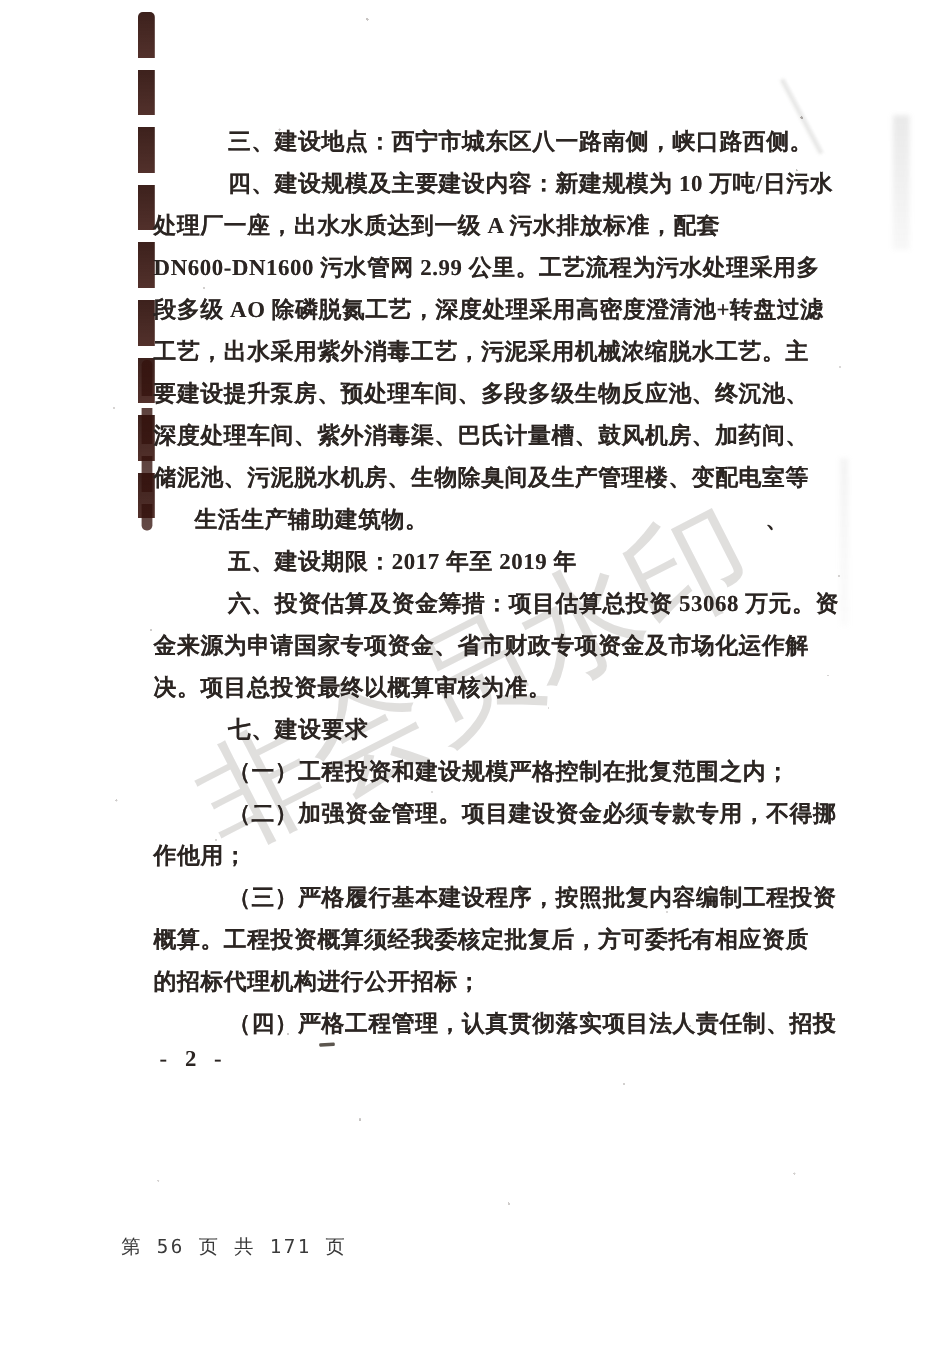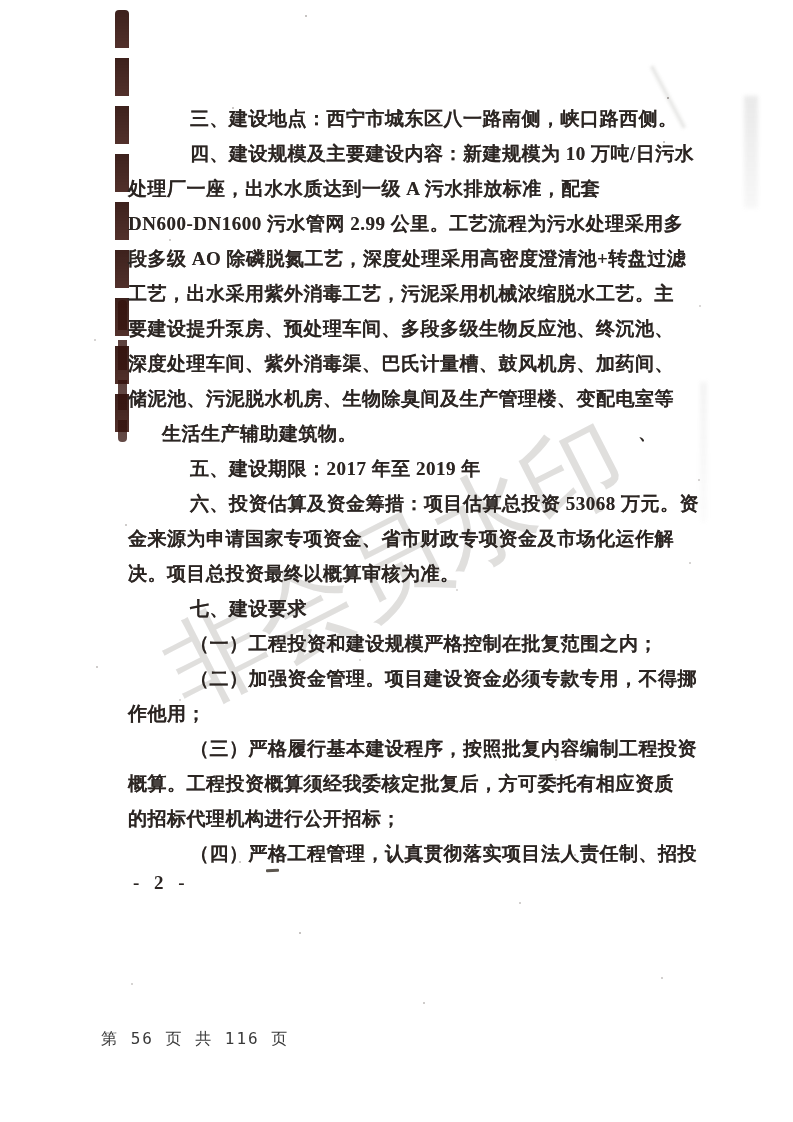--- a/index.html
+++ b/index.html
@@ -228,14 +228,14 @@
     <div class="stray-dash"></div>
 
     <div class="page-number">- 2 -</div>
 
     <div class="scan-streak-1"></div>
     <div class="scan-streak-2"></div>
     <div class="scan-streak-3"></div>
     <div class="speckles"></div>
   </div>
 
-  <div class="footer-info">第 56 页 共 116 页</div>
+  <div class="footer-info">第 56 页 共 171 页</div>
 </div>
 
 </body></html>

